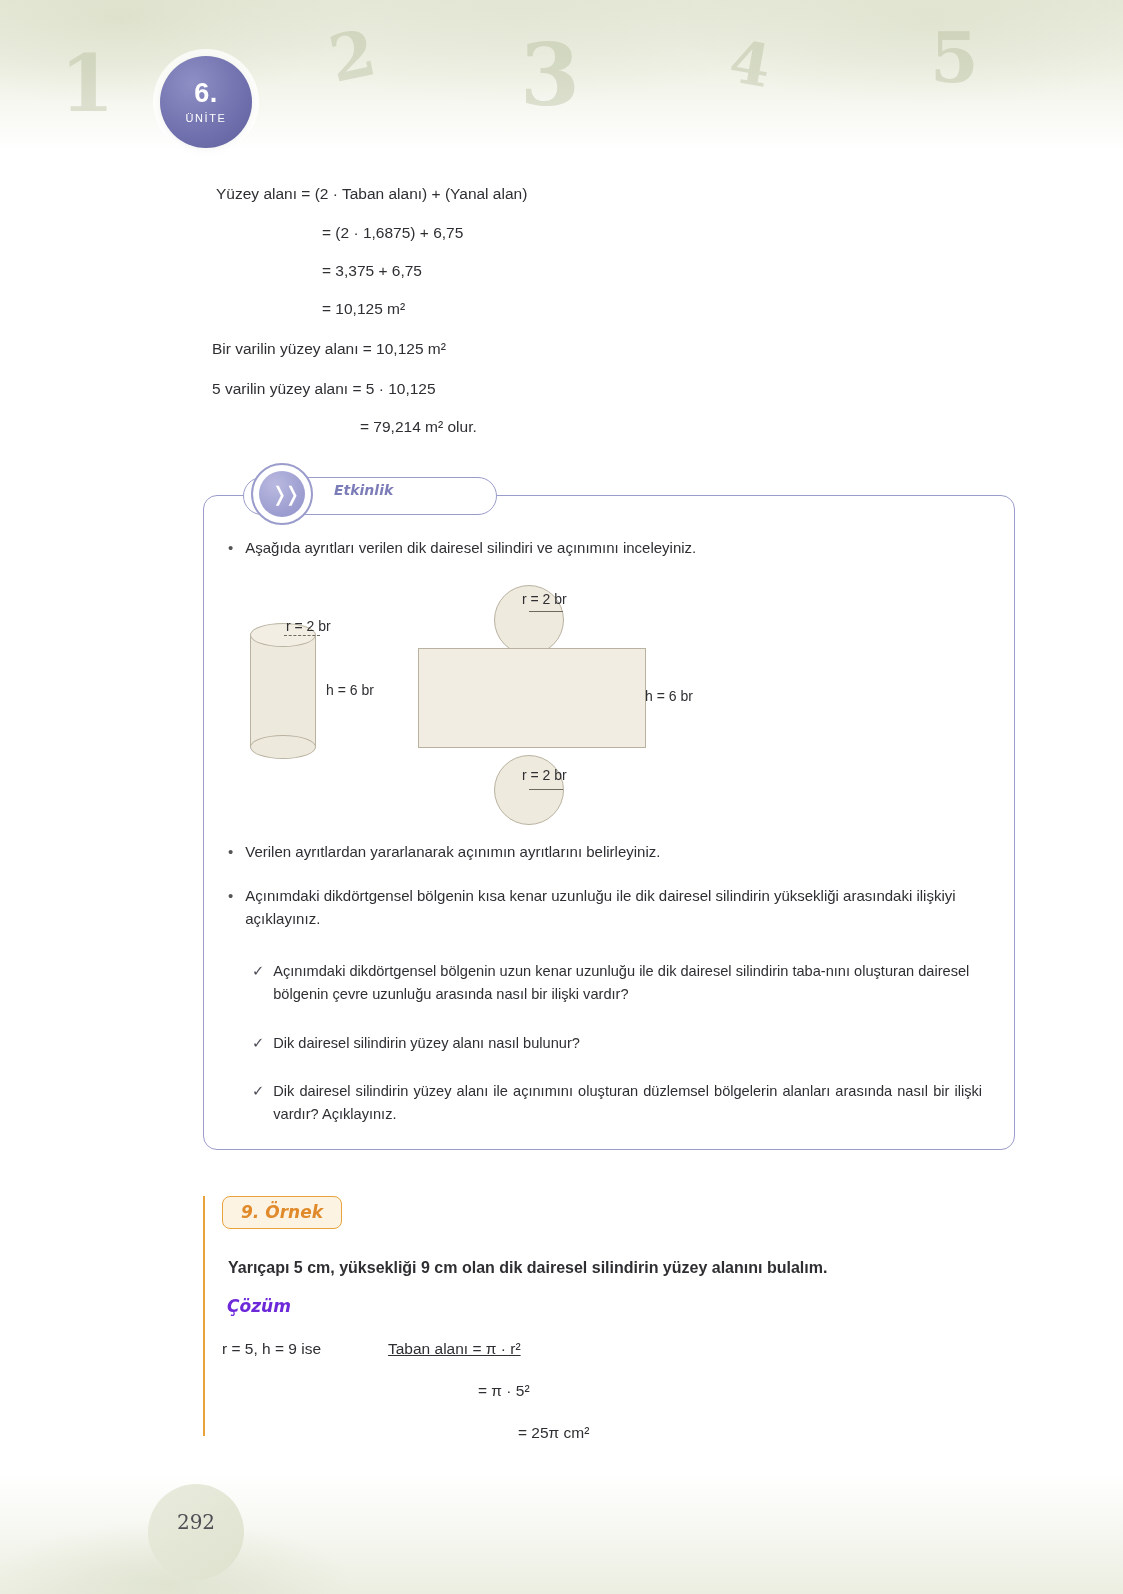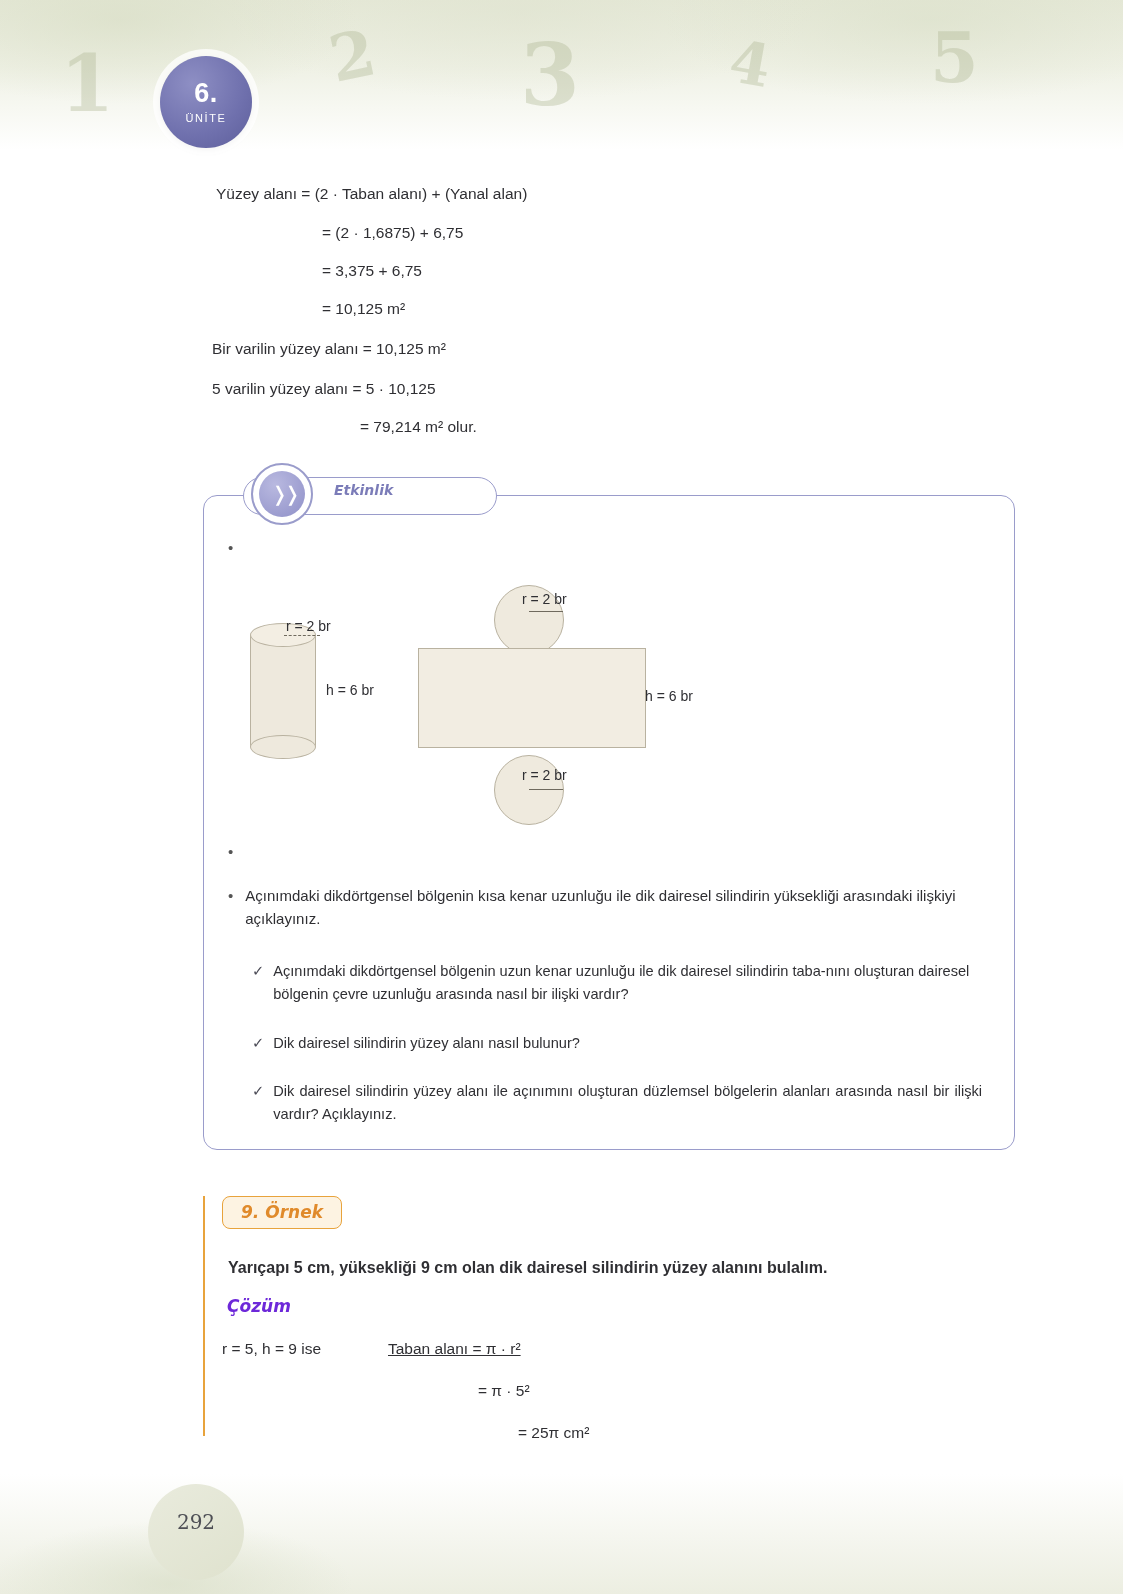--- a/index.html
+++ b/index.html
@@ -294,20 +294,21 @@
 
 <div class="activity-box"></div>
 <div class="activity-tab"></div>
 <div class="activity-circle">
   <div class="activity-circle-inner">❭❭</div>
 </div>
 <div class="activity-tab-label">Etkinlik</div>
 
 <div class="bullet-row" style="left:228px; top:536px; width:760px;">
   <span class="dot">•</span>
+  <span>Aşağıda ayrıtları verilen dik dairesel silindiri ve açınımını inceleyiniz.</span>
 </div>
 
 <div class="cyl-body"></div>
 <div class="cyl-bottom"></div>
 <div class="cyl-top"></div>
 <div class="radius-line dashed" style="left:284px; top:635px; width:36px;"></div>
 <div class="fig-label" style="left:286px; top:618px;">r = 2 br</div>
 <div class="fig-label" style="left:326px; top:682px;">h = 6 br</div>
 
 <div class="circ-net circ-top"></div>
@@ -316,20 +317,21 @@
 
 <div class="rect-net"></div>
 <div class="fig-label" style="left:645px; top:688px;">h = 6 br</div>
 
 <div class="circ-net circ-bot"></div>
 <div class="radius-line" style="left:529px; top:789px; width:34px;"></div>
 <div class="fig-label" style="left:522px; top:767px;">r = 2 br</div>
 
 <div class="bullet-row" style="left:228px; top:840px; width:760px;">
   <span class="dot">•</span>
+  <span>Verilen ayrıtlardan yararlanarak açınımın ayrıtlarını belirleyiniz.</span>
 </div>
 
 <div class="bullet-row" style="left:228px; top:884px; width:762px;">
   <span class="dot">•</span>
   <span>Açınımdaki dikdörtgensel bölgenin kısa kenar uzunluğu ile dik dairesel silindirin yüksekliği arasındaki ilişkiyi açıklayınız.</span>
 </div>
 
 <div class="check-row" style="left:252px; top:960px; width:730px;">
   <span class="chk">✓</span>
   <span>Açınımdaki dikdörtgensel bölgenin uzun kenar uzunluğu ile dik dairesel silindirin taba-nını oluşturan dairesel bölgenin çevre uzunluğu arasında nasıl bir ilişki vardır?</span>

